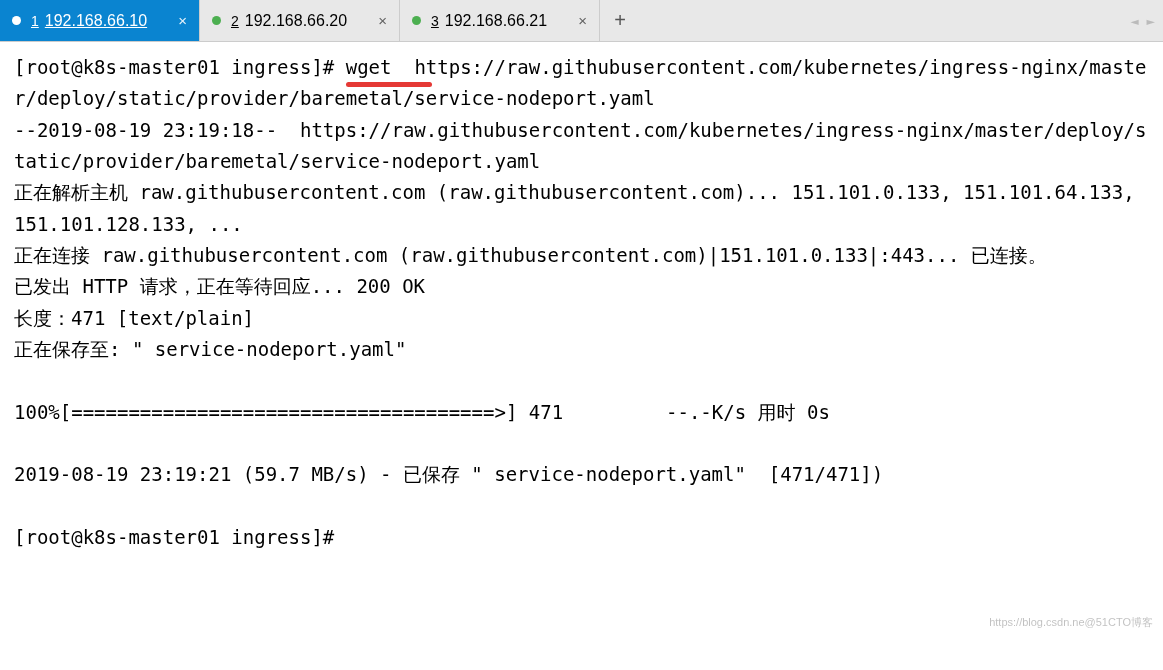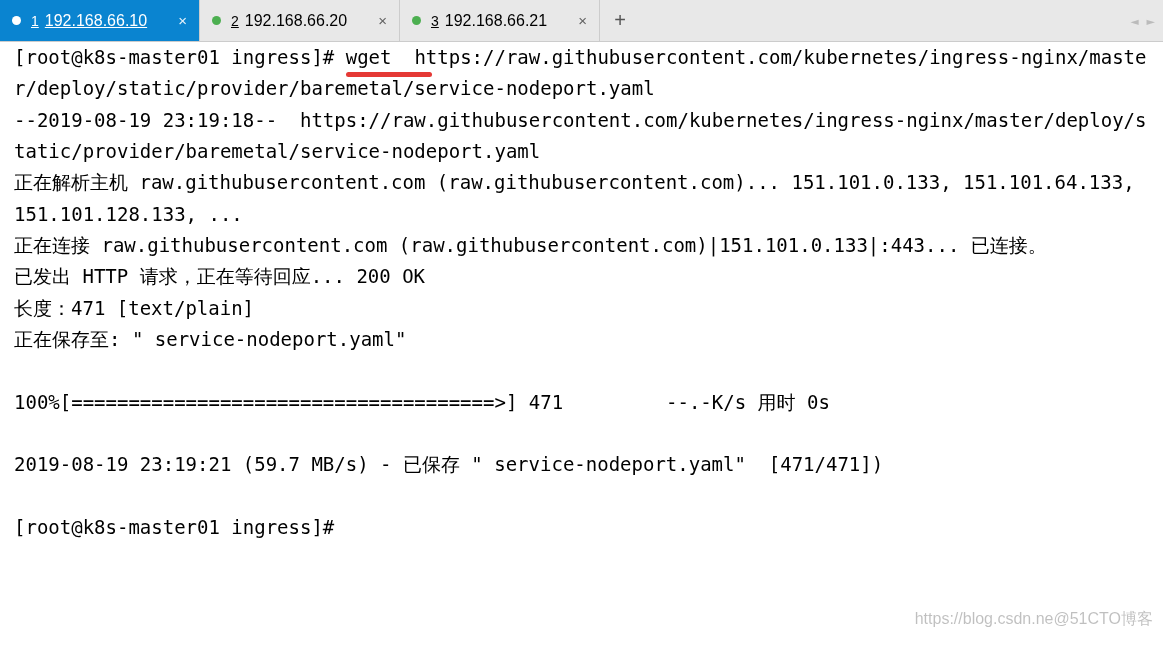--- a/index.html
+++ b/index.html
@@ -90,21 +90,21 @@
       display: flex;
       padding-right: 8px;
       gap: 8px;
     }
     .nav-arrows span {
       color: #bbb;
       font-size: 14px;
       cursor: pointer;
     }
     .terminal {
-      padding: 0 14px;
+      padding: 10px 14px;
       line-height: 1.65;
       color: #000;
       white-space: pre-wrap;
       word-break: break-all;
       font-weight: 500;
     }
     .underline-red {
       position: relative;
       display: inline-block;
     }
@@ -115,21 +115,21 @@
       right: -40px;
       bottom: -4px;
       height: 5px;
       background: #e53935;
       border-radius: 3px;
     }
     .watermark {
       position: absolute;
       right: 10px;
       bottom: 40px;
-      font-size: 16px;
+      font-size: 11px;
       color: rgba(0,0,0,0.25);
       font-family: sans-serif;
     }
   </style>
 </head>
 <body>
 
 <div class="tab-bar">
   <div class="tab active">
     <span class="dot"></span>

